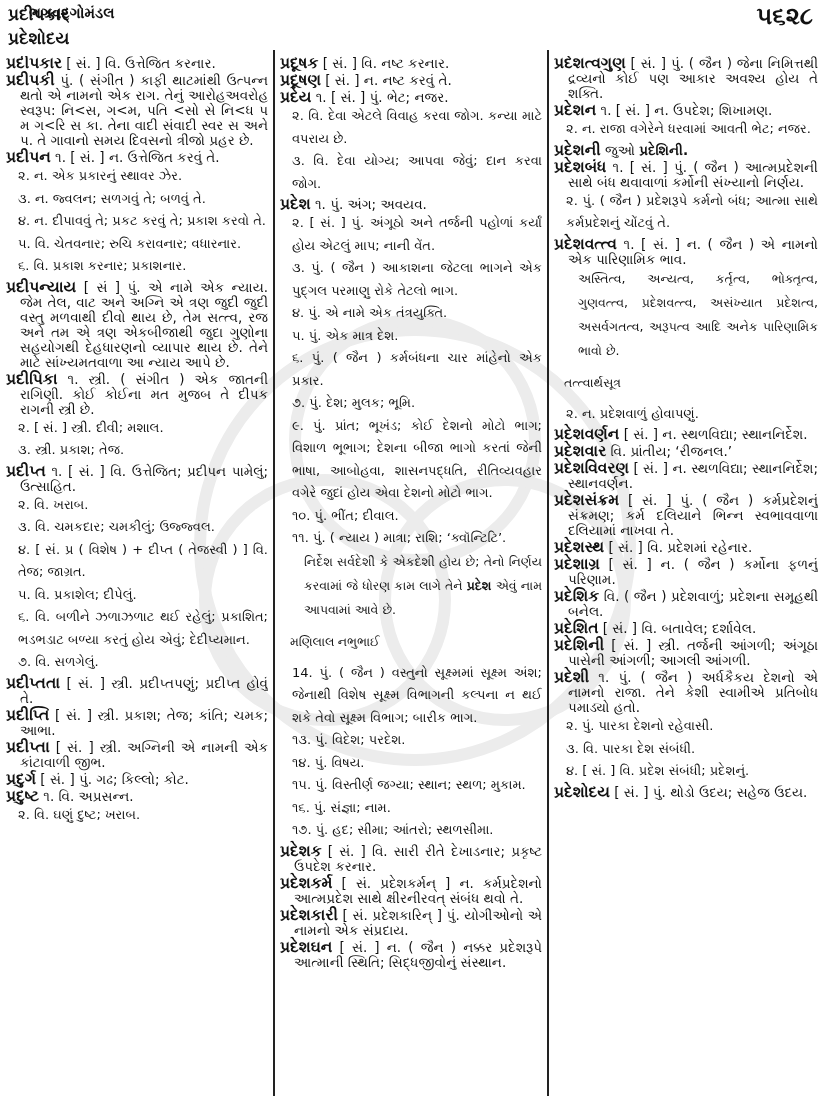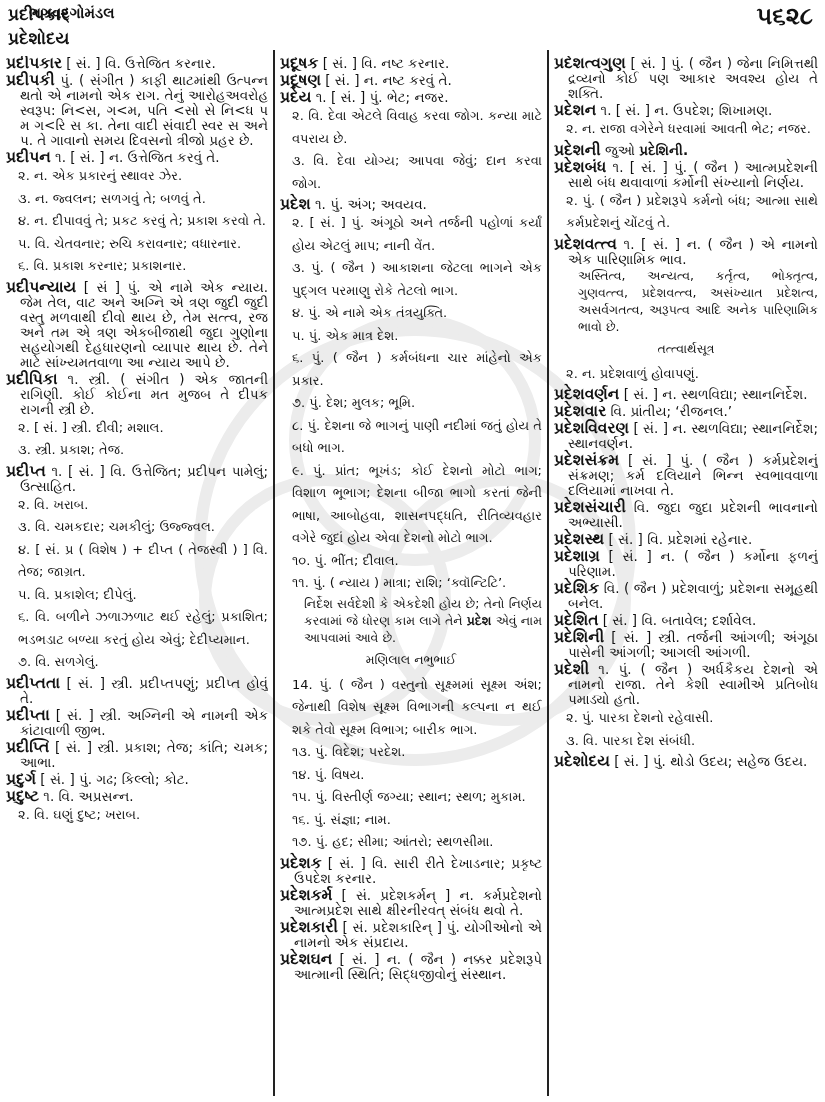--- a/index.html
+++ b/index.html
@@ -24,25 +24,25 @@
     font-size: 13.5px; line-height: 15px; text-align: justify;
     padding-left: 14px; text-indent: -14px; margin: 0;
   }
   .hw { font-weight: bold; font-size: 15.5px; }
   .ref { font-weight: bold; }
   .sense {
     font-size: 13px; line-height: 22.5px; text-align: justify;
     padding-left: 12px; margin: 0;
   }
   .quote {
-    font-size: 12.5px; line-height: 17px; text-align: justify;
+    font-size: 12.5px; line-height: 24px; text-align: justify;
     padding-left: 24px; margin: 0;
   }
   .quote b { font-weight: bold; }
-  .attr { font-size: 12.5px; line-height: 20px; text-align: center; margin: 4px; }
+  .attr { font-size: 12.5px; line-height: 20px; text-align: left; margin: 10px; font-family: Liberation Serif, serif; }
 </style>
 </head>
 <body>
 
 <svg class="watermark" viewBox="0 0 825 1102">
   <g fill="none" stroke="#ececec" stroke-width="12">
     <circle cx="415" cy="545" r="215"></circle>
     <circle cx="415" cy="440" r="120"></circle>
     <circle cx="325" cy="600" r="120"></circle>
     <circle cx="505" cy="600" r="120"></circle>
@@ -86,24 +86,24 @@
     <p class="sense">૩. વિ. ચમકદાર; ચમકીલું; ઉજ્જ્વલ.</p>
     <p class="sense">૪. [ સં. પ્ર ( વિશેષ ) + દીપ્ત ( તેજસ્વી ) ] વિ. તેજ; જાગ્રત.</p>
     <p class="sense">૫. વિ. પ્રકાશેલ; દીપેલું.</p>
     <p class="sense">૬. વિ. બળીને ઝળાઝળાટ થઈ રહેલું; પ્રકાશિત; ભડભડાટ બળ્યા કરતું હોય એવું; દેદીપ્યમાન.</p>
     <p class="sense">૭. વિ. સળગેલું.</p>
   </div>
   <div class="entry">
     <p class="lead"><span class="hw">પ્રદીપ્તતા</span> <span>[ સં. ] સ્ત્રી. પ્રદીપ્તપણું; પ્રદીપ્ત હોવું તે.</span></p>
   </div>
   <div class="entry">
+    <p class="lead"><span class="hw">પ્રદીપ્તિ</span> <span>[ સં. ] સ્ત્રી. પ્રકાશ; તેજ; કાંતિ; ચમક; આભા.</span></p>
+  </div>
+  <div class="entry">
     <p class="lead"><span class="hw">પ્રદીપ્તા</span> <span>[ સં. ] સ્ત્રી. અગ્નિની એ નામની એક કાંટાવાળી જીભ.</span></p>
-  </div>
-  <div class="entry">
-    <p class="lead"><span class="hw">પ્રદીપ્તિ</span> <span>[ સં. ] સ્ત્રી. પ્રકાશ; તેજ; કાંતિ; ચમક; આભા.</span></p>
   </div>
   <div class="entry">
     <p class="lead"><span class="hw">પ્રદુર્ગ</span> <span>[ સં. ] પું. ગઢ; કિલ્લો; કોટ.</span></p>
   </div>
   <div class="entry">
     <p class="lead"><span class="hw">પ્રદુષ્ટ</span> <span>૧. વિ. અપ્રસન્ન.</span></p>
     <p class="sense">૨. વિ. ઘણું દુષ્ટ; ખરાબ.</p>
 
   </div>
 </div>
@@ -121,21 +121,20 @@
     <p class="sense">૩. વિ. દેવા યોગ્ય; આપવા જેવું; દાન કરવા જોગ.</p>
   </div>
   <div class="entry">
     <p class="lead"><span class="hw">પ્રદેશ</span> <span>૧. પું. અંગ; અવયવ.</span></p>
     <p class="sense">૨. [ સં. ] પું. અંગૂઠો અને તર્જની પહોળાં કર્યાં હોય એટલું માપ; નાની વેંત.</p>
     <p class="sense">૩. પું. ( જૈન ) આકાશના જેટલા ભાગને એક પુદ્ગલ પરમાણુ રોકે તેટલો ભાગ.</p>
     <p class="sense">૪. પું. એ નામે એક તંત્રયુક્તિ.</p>
     <p class="sense">૫. પું. એક માત્ર દેશ.</p>
     <p class="sense">૬. પું. ( જૈન ) કર્મબંધના ચાર માંહેનો એક પ્રકાર.</p>
     <p class="sense">૭. પું. દેશ; મુલક; ભૂમિ.</p>
-    <p class="sense">૮. પું. દેશના જે ભાગનું પાણી નદીમાં જતું હોય તે બધો ભાગ.</p>
     <p class="sense">૯. પું. પ્રાંત; ભૂખંડ; કોઈ દેશનો મોટો ભાગ; વિશાળ ભૂભાગ; દેશના બીજા ભાગો કરતાં જેની ભાષા, આબોહવા, શાસનપદ્ધતિ, રીતિવ્યવહાર વગેરે જુદાં હોય એવા દેશનો મોટો ભાગ.</p>
     <p class="sense">૧૦. પું. ભીંત; દીવાલ.</p>
     <p class="sense">૧૧. પું. ( ન્યાય ) માત્રા; રાશિ; ‘ક્વૉન્ટિટિ’.</p>
     <p class="quote"><span>નિર્દેશ સર્વદેશી કે એકદેશી હોય છે; તેનો નિર્ણય કરવામાં જે ધોરણ કામ લાગે તેને </span><b>પ્રદેશ</b><span> એવું નામ આપવામાં આવે છે.</span></p>
     <p class="attr">મણિલાલ નભુભાઈ</p>
     <p class="sense">14. પું. ( જૈન ) વસ્તુનો સૂક્ષ્મમાં સૂક્ષ્મ અંશ; જેનાથી વિશેષ સૂક્ષ્મ વિભાગની કલ્પના ન થઈ શકે તેવો સૂક્ષ્મ વિભાગ; બારીક ભાગ.</p>
     <p class="sense">૧૩. પું. વિદેશ; પરદેશ.</p>
     <p class="sense">૧૪. પું. વિષય.</p>
     <p class="sense">૧૫. પું. વિસ્તીર્ણ જગ્યા; સ્થાન; સ્થળ; મુકામ.</p>
     <p class="sense">૧૬. પું. સંજ્ઞા; નામ.</p>
@@ -182,38 +181,36 @@
   <div class="entry">
     <p class="lead"><span class="hw">પ્રદેશવાર</span> <span>વિ. પ્રાંતીય; ‘રીજનલ.’</span></p>
   </div>
   <div class="entry">
     <p class="lead"><span class="hw">પ્રદેશવિવરણ</span> <span>[ સં. ] ન. સ્થળવિદ્યા; સ્થાનનિર્દેશ; સ્થાનવર્ણન.</span></p>
   </div>
   <div class="entry">
     <p class="lead"><span class="hw">પ્રદેશસંક્રમ</span> <span>[ સં. ] પું. ( જૈન ) કર્મપ્રદેશનું સંક્રમણ; કર્મ દલિયાને ભિન્ન સ્વભાવવાળા દલિયામાં નાખવા તે.</span></p>
   </div>
   <div class="entry">
-    <p class="lead"><span class="hw">પ્રદેશસંચારી</span> <span>વિ. જુદા જુદા પ્રદેશની ભાવનાનો અભ્યાસી.</span></p>
-  </div>
-  <div class="entry">
     <p class="lead"><span class="hw">પ્રદેશસ્થ</span> <span>[ સં. ] વિ. પ્રદેશમાં રહેનાર.</span></p>
   </div>
   <div class="entry">
     <p class="lead"><span class="hw">પ્રદેશાગ્ર</span> <span>[ સં. ] ન. ( જૈન ) કર્મોના ફળનું પરિણામ.</span></p>
   </div>
   <div class="entry">
     <p class="lead"><span class="hw">પ્રદેશિક</span> <span>વિ. ( જૈન ) પ્રદેશવાળું; પ્રદેશના સમૂહથી બનેલ.</span></p>
   </div>
   <div class="entry">
     <p class="lead"><span class="hw">પ્રદેશિત</span> <span>[ સં. ] વિ. બતાવેલ; દર્શાવેલ.</span></p>
   </div>
   <div class="entry">
     <p class="lead"><span class="hw">પ્રદેશિની</span> <span>[ સં. ] સ્ત્રી. તર્જની આંગળી; અંગૂઠા પાસેની આંગળી; આગલી આંગળી.</span></p>
   </div>
   <div class="entry">
     <p class="lead"><span class="hw">પ્રદેશી</span> <span>૧. પું. ( જૈન ) અર્ધકૈકય દેશનો એ નામનો રાજા. તેને કેશી સ્વામીએ પ્રતિબોધ પમાડ્યો હતો.</span></p>
     <p class="sense">૨. પું. પારકા દેશનો રહેવાસી.</p>
     <p class="sense">૩. વિ. પારકા દેશ સંબંધી.</p>
+    <p class="sense">૪. [ સં. ] વિ. પ્રદેશ સંબંધી; પ્રદેશનું.</p>
   </div>
   <div class="entry">
     <p class="lead"><span class="hw">પ્રદેશોદય</span> <span>[ સં. ] પું. થોડો ઉદય; સહેજ ઉદય.</span></p>
   </div>
 </div>
 
 </body></html>

